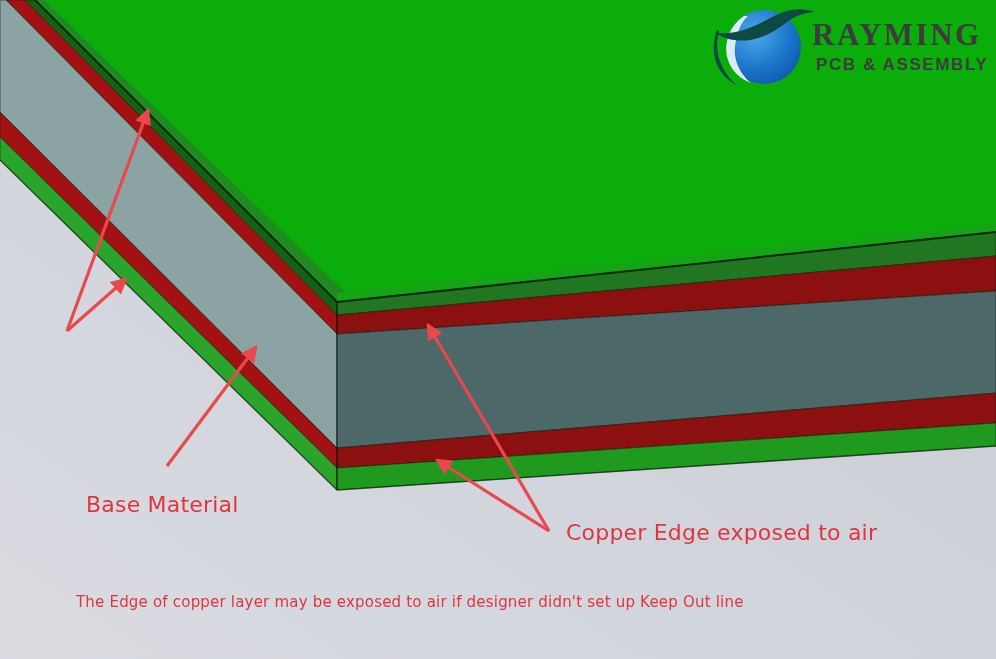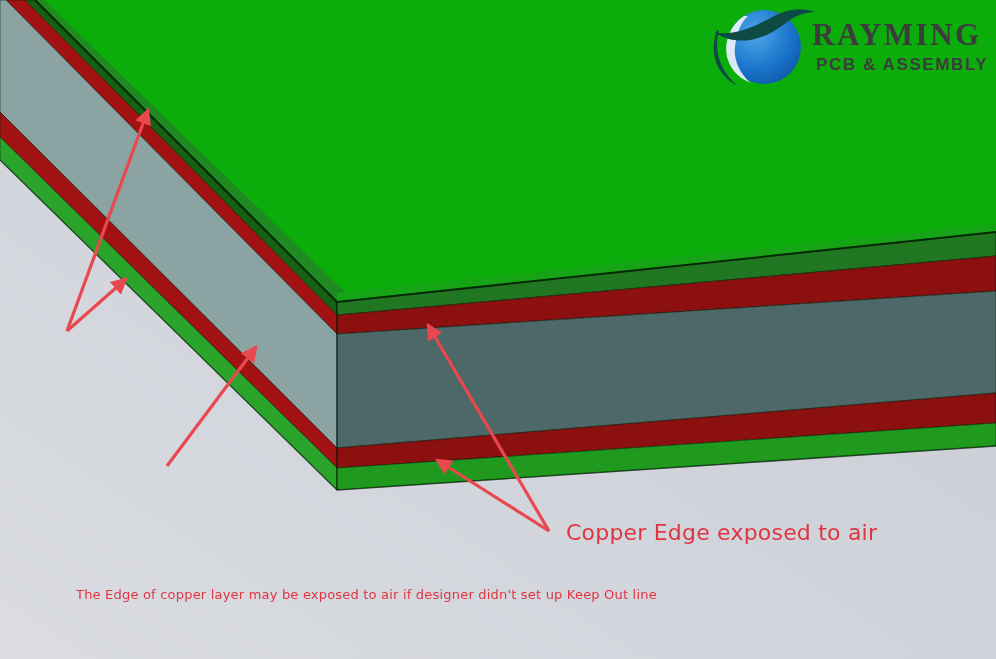--- a/index.html
+++ b/index.html
@@ -25,21 +25,21 @@
   .outline{fill:none;stroke:rgba(3,30,3,0.85);stroke-width:2;}
   .outline-soft{fill:none;stroke:rgba(8,35,8,0.55);stroke-width:1.5;}
   .cornerline{stroke:rgba(0,10,0,0.40);stroke-width:1.5;}
   .arrow{stroke:var(--arrow-red,#E8484E);stroke-width:3.2;fill:none;}
   .arrow-head{fill:var(--arrow-red,#E8484E);}
   
   .lbl{
     position:absolute;color:var(--label-red,#E03540);
     font-size:22px;white-space:nowrap;letter-spacing:0.2px;
   }
-  .lbl-note{font-size:13px;}
+  .lbl-note{font-size:15px;margin-top:6px;}
   .brand{
     position:absolute;left:812px;top:17px;
     font-family:"Liberation Serif",serif;font-weight:700;
     font-size:31px;letter-spacing:2.5px;color:var(--logo-text,#3C3C3C);
     white-space:nowrap;
   }
   .tagline{
     position:absolute;left:816px;top:55px;
     font-family:"Liberation Sans",sans-serif;font-weight:700;
     font-size:17px;letter-spacing:1.6px;color:var(--logo-text,#3C3C3C);
@@ -104,20 +104,21 @@
       <circle cx="764" cy="47" r="37" fill="url(#globeGrad)"></circle>
       <path d="M744,16 C729,26 723,44 728,60 C732,72 741,79 751,83
                C738,72 732,56 736,41 C738,31 741,22 748,16 Z" fill="#EAF3FB" opacity="0.92"></path>
       <path d="M714,32 C735,47 762,41 783,25 C793,17 804,12 815,12
                C802,7 787,9 774,16 C754,27 733,37 714,32 Z" fill="#0D4A44"></path>
       <path d="M717,30 C709,53 716,75 738,86 C722,73 713,53 719,31 Z" fill="#0D4A44"></path>
     </g>
   </svg>
 
 
+  <div class="lbl" style="left:86px;top:492px;">Base Material</div>
 
   <div class="lbl" style="left:566px;top:520px;">Copper Edge exposed to air</div>
 
   <div class="lbl lbl-note" style="left:76px;top:587px;">The Edge of copper layer may be exposed to air if designer didn't set up Keep Out line</div>
 
   <div class="brand">RAYMING</div>
   <div class="tagline">PCB &amp; ASSEMBLY</div>
 </div>
 
 </body></html>

